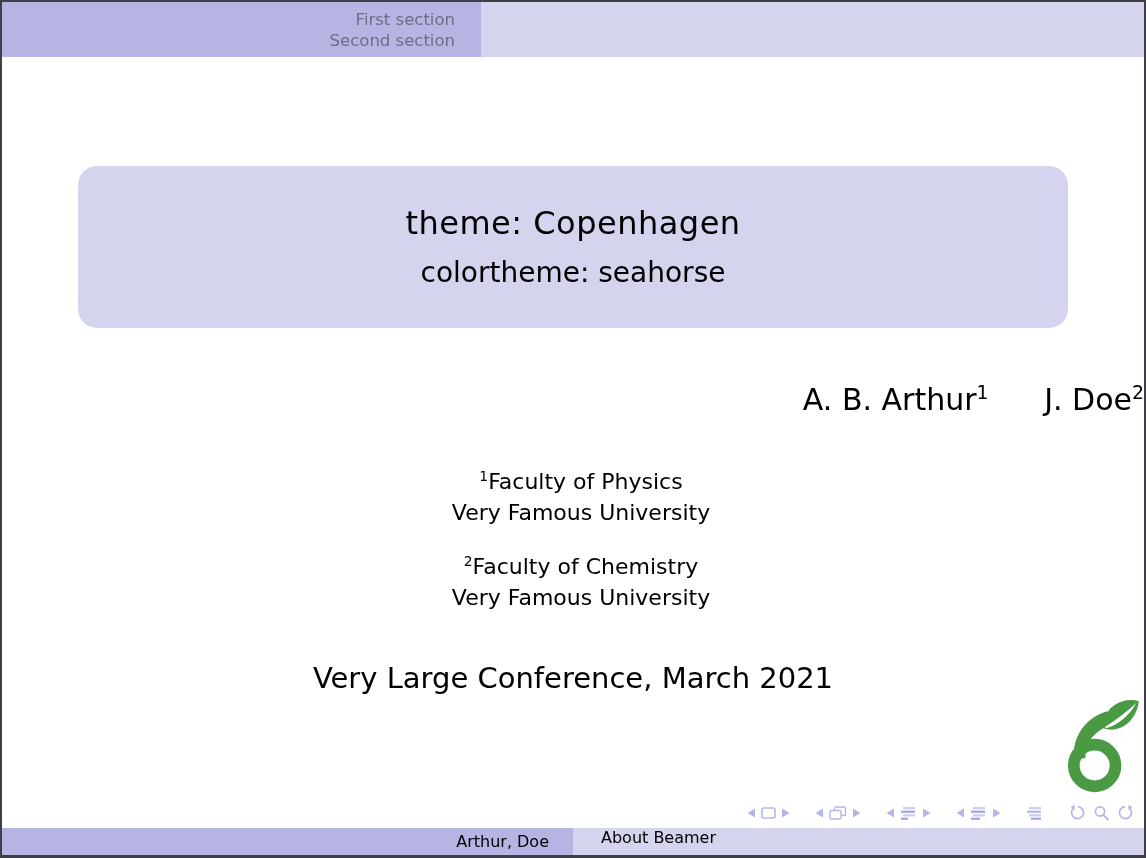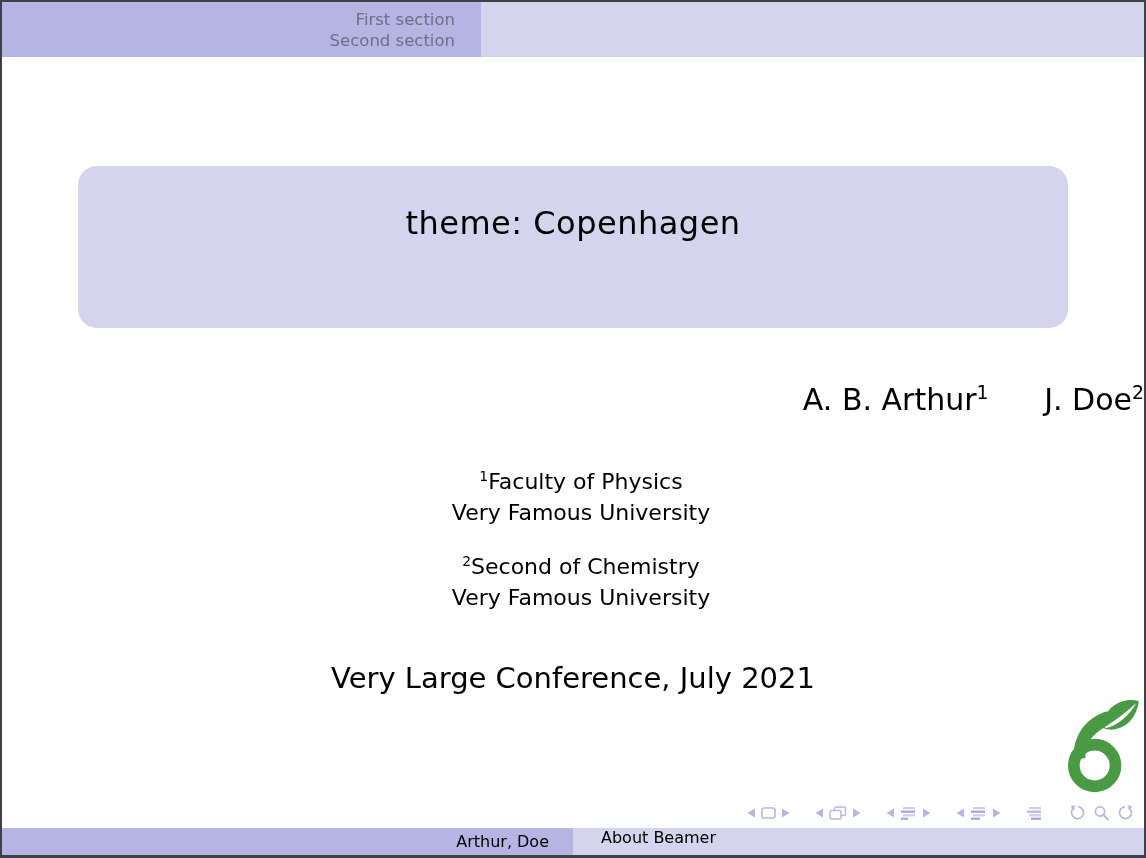--- a/index.html
+++ b/index.html
@@ -71,37 +71,38 @@
   <div class="headline">
     <div class="headline-left">
       <div class="section-label">First section</div>
       <div class="section-label">Second section</div>
     </div>
     <div class="headline-right"></div>
   </div>
 
   <div class="title-box">
     <div class="main-title">theme: Copenhagen</div>
+    <div class="main-subtitle">colortheme: seahorse</div>
   </div>
 
   <div class="authors">
     <span class="author"><span>A. B. Arthur</span><sup>1</sup></span>
     <span class="author"><span>J. Doe</span><sup>2</sup></span>
   </div>
 
   <div class="institute institute-1">
     <div><sup>1</sup><span>Faculty of Physics</span></div>
     <div>Very Famous University</div>
   </div>
   <div class="institute institute-2">
-    <div><sup>2</sup><span>Second of Chemistry</span></div>
+    <div><sup>2</sup><span>Faculty of Chemistry</span></div>
     <div>Very Famous University</div>
   </div>
 
-  <div class="date-line">Very Large Conference, July 2021</div>
+  <div class="date-line">Very Large Conference, March 2021</div>
 
   <div class="logo">
     <svg viewBox="0 0 100 120" width="88" height="100" aria-hidden="true">
       <circle cx="46" cy="81" r="25" fill="none" stroke="#4a9a43" stroke-width="14"></circle>
       <path d="M21,74 C19,44 37,23 61,16 L67,32 C47,38 34,53 35,72 Z" fill="#4a9a43"></path>
       <path d="M56,27 C63,6 85,-1 99,4 C96,27 78,42 58,37 C55,34 55,31 56,27 Z" fill="#4a9a43"></path>
       <path d="M58,35 C72,26 85,16 96,6 C87,22 73,33 60,36 Z" fill="#ffffff"></path>
     </svg>
   </div>
 

